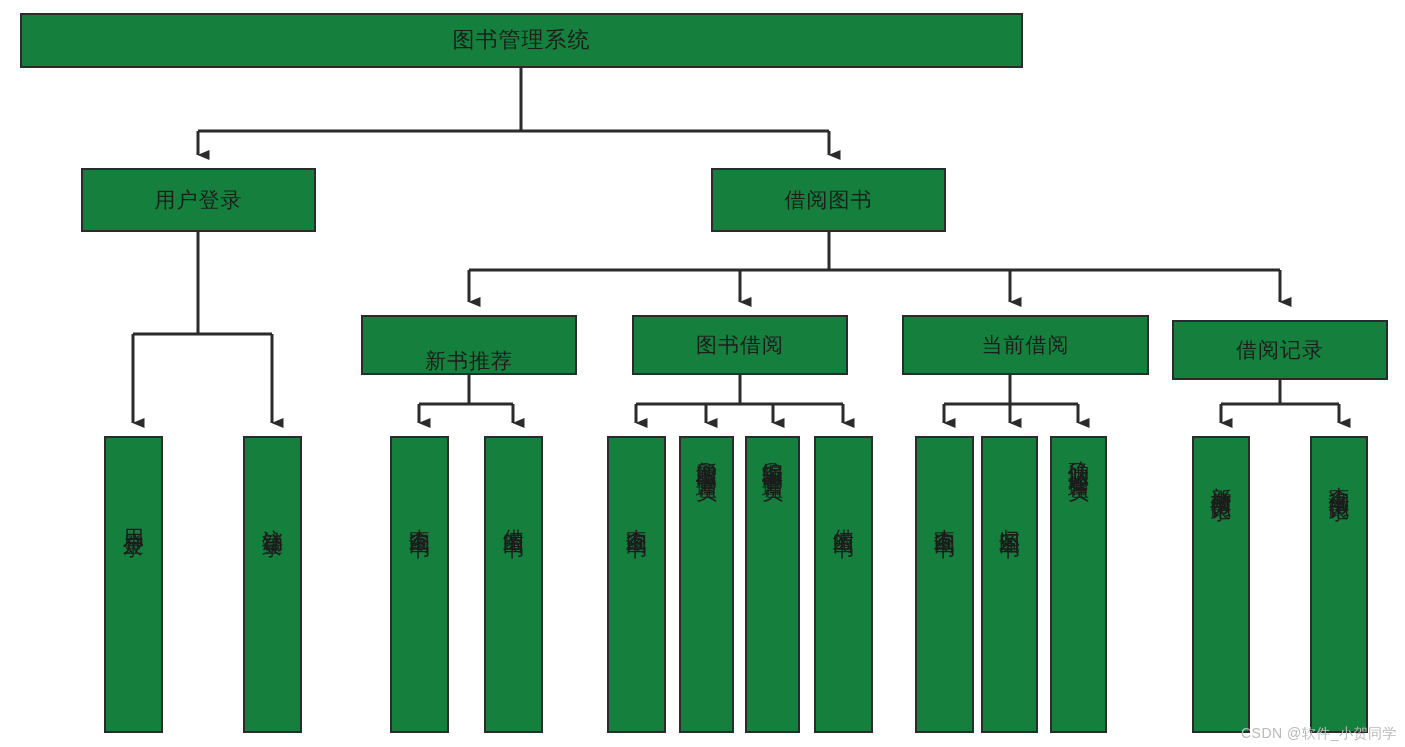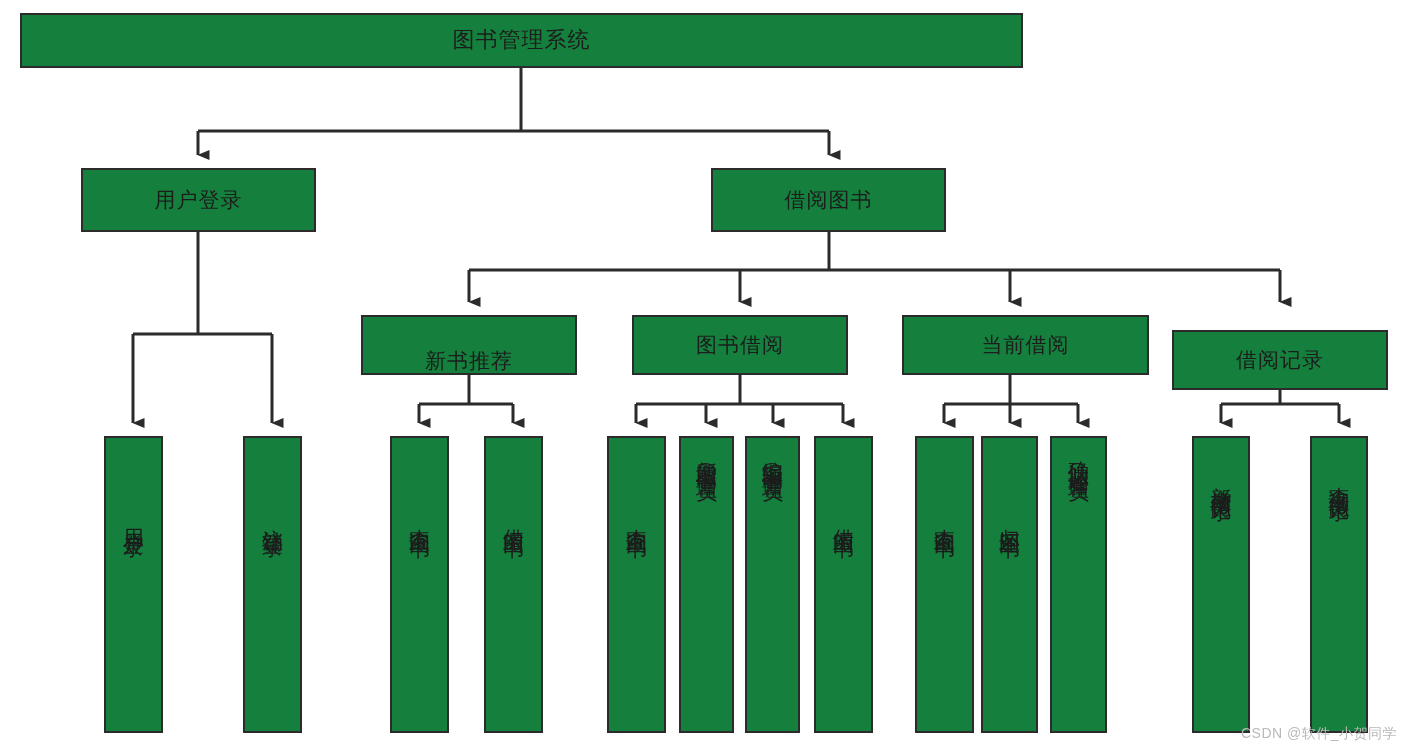--- a/index.html
+++ b/index.html
@@ -144,21 +144,21 @@
   </div>
 
   <div class="node horiz" style="left:632px; top:315px; width:216px; height:60px;">
     <span class="htext">图书借阅</span>
   </div>
 
   <div class="node horiz" style="left:902px; top:315px; width:247px; height:60px;">
     <span class="htext">当前借阅</span>
   </div>
 
-  <div class="node horiz" style="left:1172px; top:330px; width:216px; height:60px;">
+  <div class="node horiz" style="left:1172px; top:320px; width:216px; height:60px;">
     <span class="htext">借阅记录</span>
   </div>
 
   <div class="node leaf" style="left:104px; top:436px; width:59px; height:297px; padding-top:74px;">
     <span class="vtext">用户登录</span>
   </div>
 
   <div class="node leaf" style="left:243px; top:436px; width:59px; height:297px; padding-top:74px;">
     <span class="vtext">注销登录</span>
   </div>

